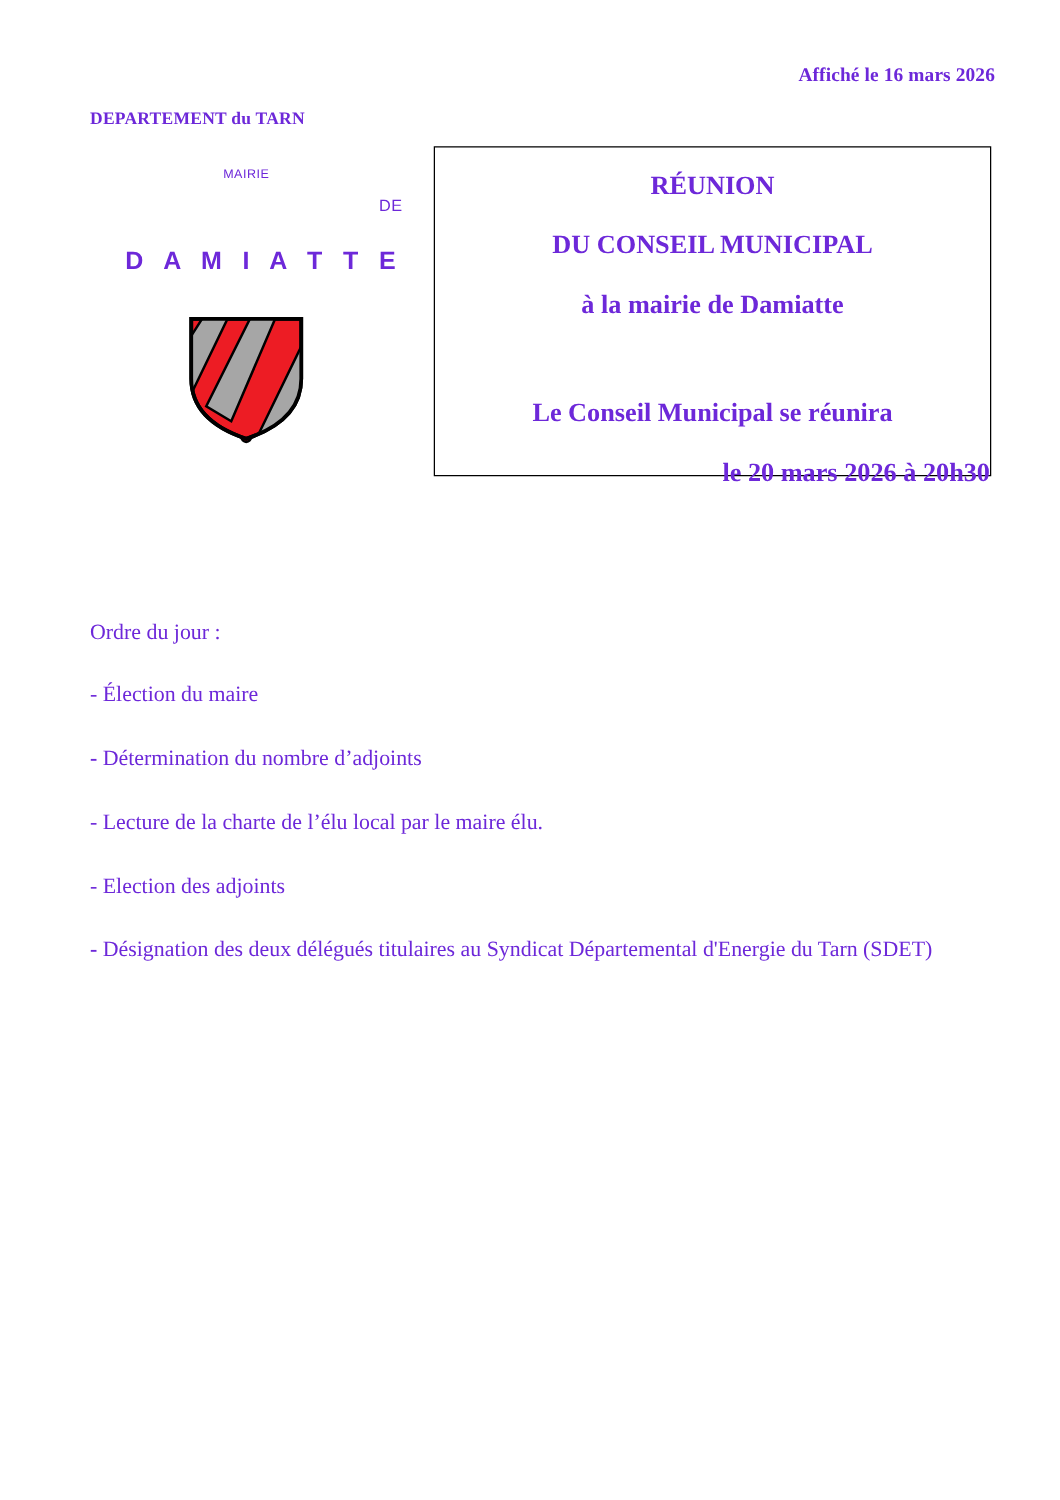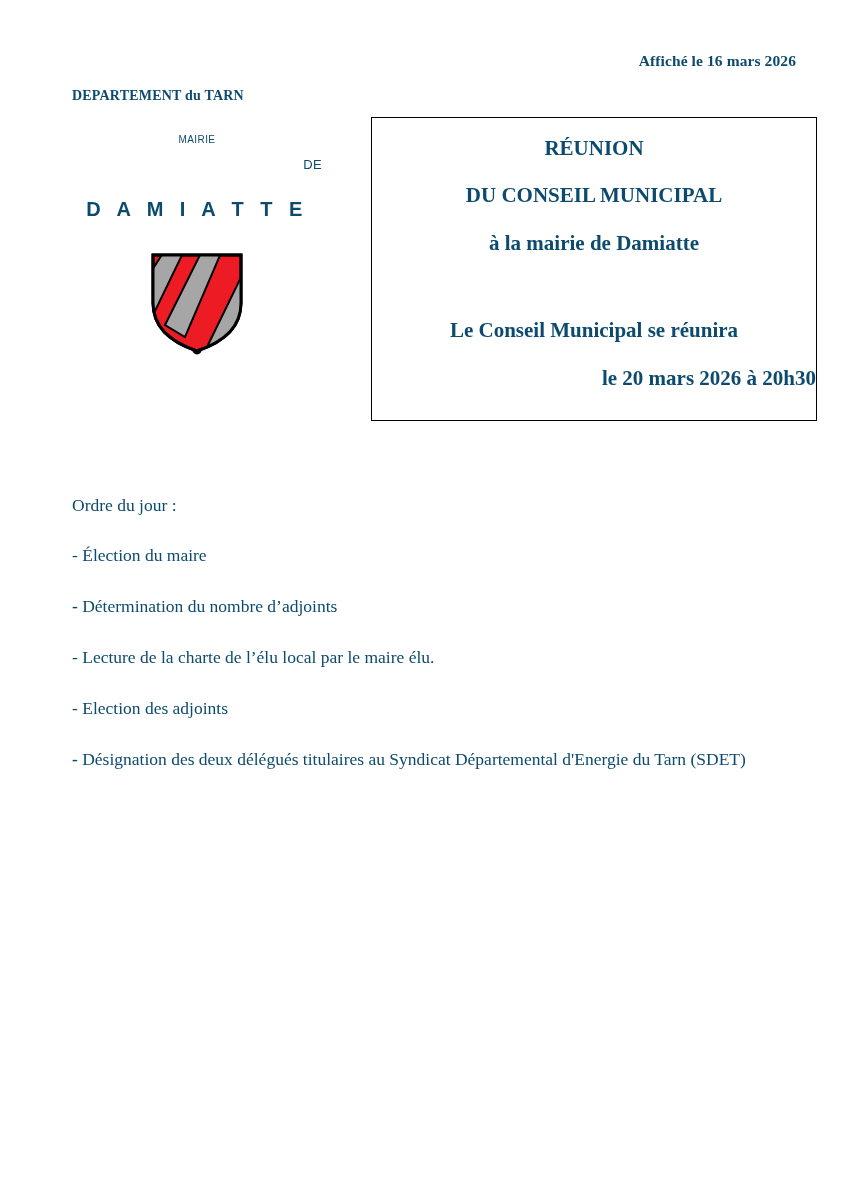--- a/index.html
+++ b/index.html
@@ -6,21 +6,21 @@
     margin: 0;
     padding: 0;
     background: #ffffff;
   }
   .page {
     position: relative;
     width: 848px;
     height: 1200px;
     background: #ffffff;
     font-family: "Liberation Serif", serif;
-    color: #0c4a6e;
+    color: #6d28d9;
     overflow: hidden;
   }
 
   
   .posted-date {
     position: absolute;
     top: 52px;
     right: 52px;
     font-family: "Liberation Serif", serif;
     font-weight: bold;
@@ -57,40 +57,40 @@
     margin-top: 12px;
     letter-spacing: 0.4px;
     text-align: right;
   }
   .letterhead .commune {
     font-family: "Liberation Sans", sans-serif;
     font-weight: bold;
     font-size: 20px;
     margin-top: 26px;
     letter-spacing: 5.5px;
+    text-align: right;
   }
 
   
   .crest {
     margin-top: 30px;
     display: flex;
     justify-content: center;
   }
 
   
   .notice-box {
     position: absolute;
     left: 347px;
     top: 117px;
     width: 446px;
-    height: 304px;
+    height: 264px;
     border: 1.5px solid #000;
     box-sizing: border-box;
     text-align: center;
-    margin-left: 24px;
   }
   .notice-box .line {
     font-family: "Liberation Serif", serif;
     font-weight: bold;
     font-size: 21px;
   }
   .notice-title-1 { margin-top: 18px; }
   .notice-title-2 { margin-top: 22px; }
   .notice-body-1  { margin-top: 62px; }
   .notice-body-2  { margin-top: 23px; }

